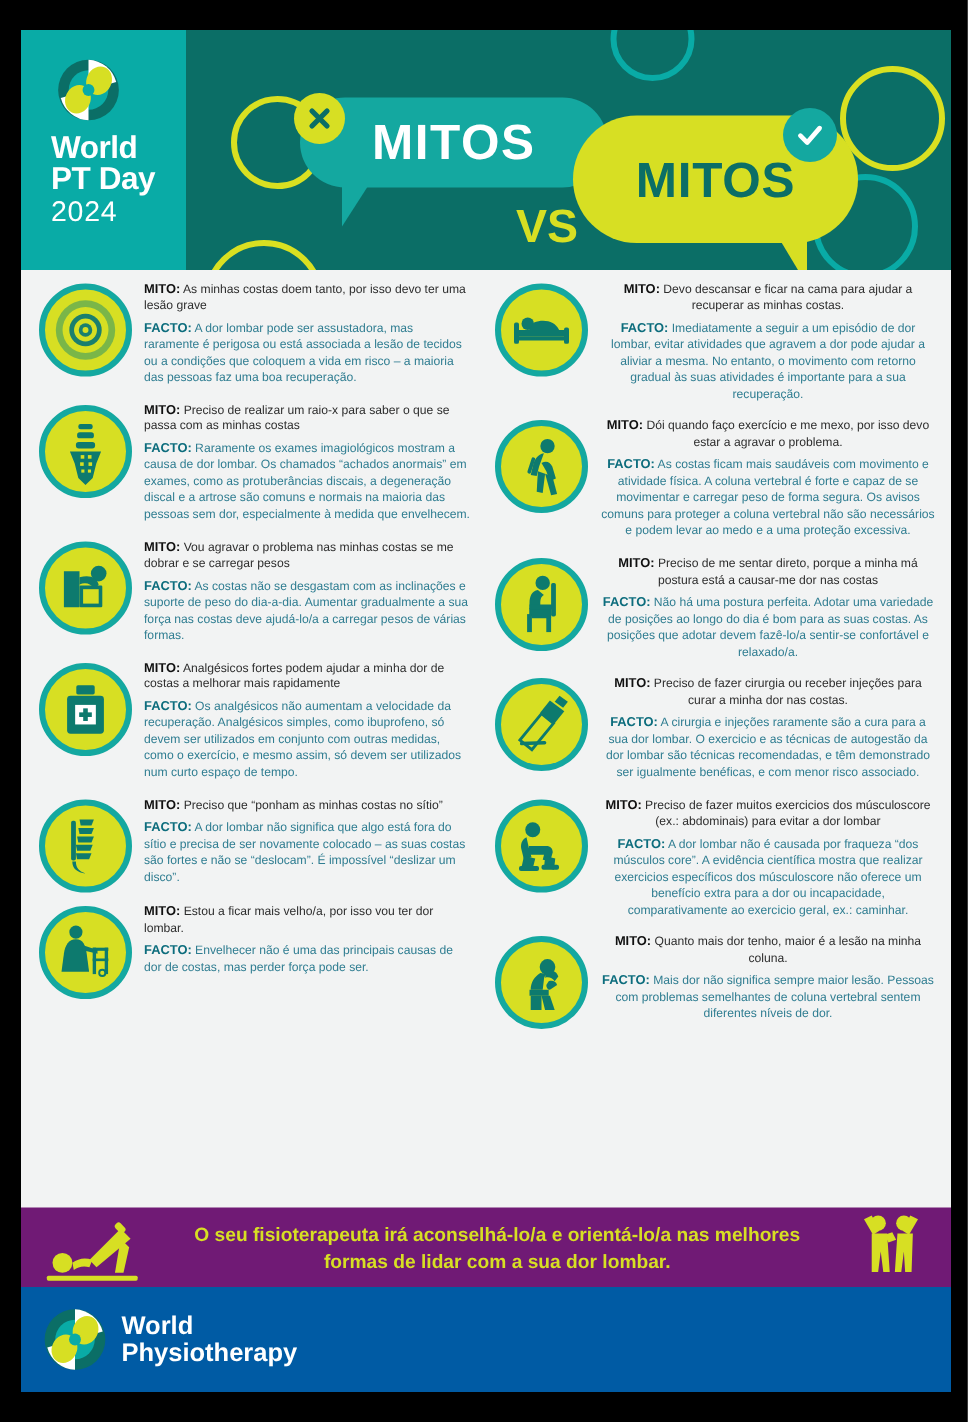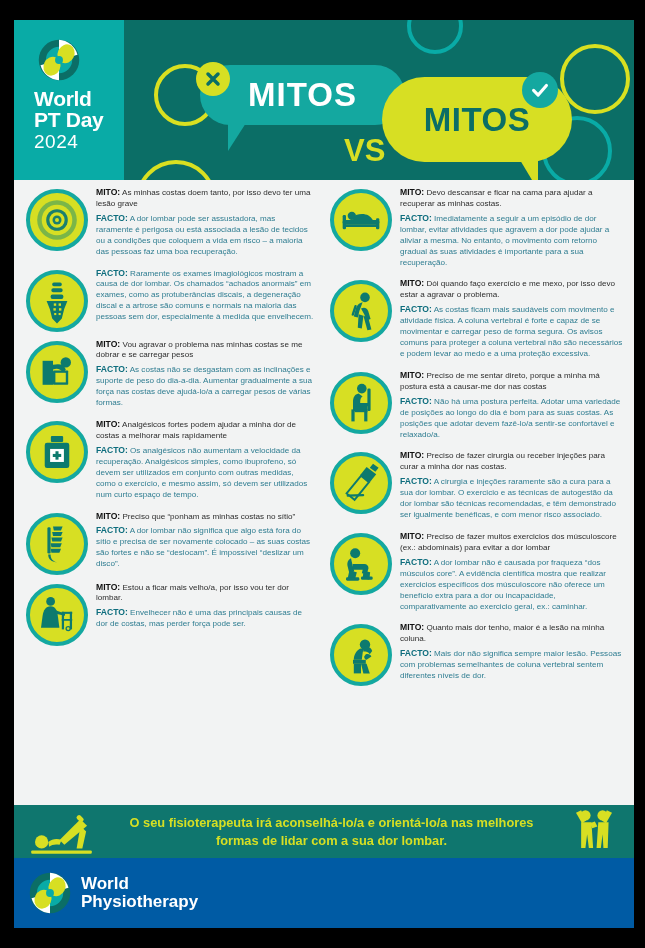--- a/index.html
+++ b/index.html
@@ -117,21 +117,21 @@
     width: 100%;
     height: 625px;
     background: #f2f3f3;
     display: flex;
     padding: 6px 0 12px 0;
   }
   .col {
     width: 50%;
     padding: 0 10px 0 12px;
   }
-  .col.right { padding-left: 6px; padding-right: 10px; }
+  .col.right { padding-left: 6px; padding-right: 10px; text-align: center; }
 
   .item {
     display: flex;
     align-items: flex-start;
     margin-bottom: 6px;
   }
   .icon-wrap {
     flex: 0 0 62px;
     width: 62px; height: 62px;
     margin-right: 8px;
@@ -153,21 +153,21 @@
   }
   .myth { color: #2d2d2d; }
   .fact { color: #2f7d91; }
   .myth b { color: #111111; font-size: 8.6px; }
   .fact b { color: #0d6d7d; font-size: 8.6px; }
 
   
   .advice {
     position: relative;
     width: 100%; height: 53px;
-    background: #0f766e;
+    background: #701a75;
     display: flex; align-items: center;
   }
   .advice .pic-left {
     flex: 0 0 95px; height: 53px; position: relative;
   }
   .advice .msg {
     flex: 1 1 auto;
     color: #d7df23;
     font-size: 12.8px;
     font-weight: bold;
@@ -295,20 +295,21 @@
                 <rect x="32" y="33" width="3" height="3"></rect>
                 <rect x="25.5" y="39" width="3" height="3"></rect>
                 <rect x="32.5" y="39" width="3" height="3"></rect>
                 <rect x="26.5" y="45" width="2.6" height="2.6"></rect>
                 <rect x="32" y="45" width="2.6" height="2.6"></rect>
               </g>
             </svg>
           </div>
         </div>
         <div class="txt">
+          <p class="myth"><b>MITO:</b> <span>Preciso de realizar um raio-x para saber o que se passa com as minhas costas</span></p>
           <p class="fact"><b>FACTO:</b> <span>Raramente os exames imagiológicos mostram a causa de dor lombar. Os chamados “achados anormais” em exames, como as protuberâncias discais, a degeneração discal e a artrose são comuns e normais na maioria das pessoas sem dor, especialmente à medida que envelhecem.</span></p>
         </div>
       </div>
 
       <div class="item">
         <div class="icon-wrap">
           <div class="circ">
             <svg viewBox="0 0 60 60" width="48" height="48">
               <g fill="#0d7a6e">
                 <circle cx="41" cy="18" r="6.5"></circle>

